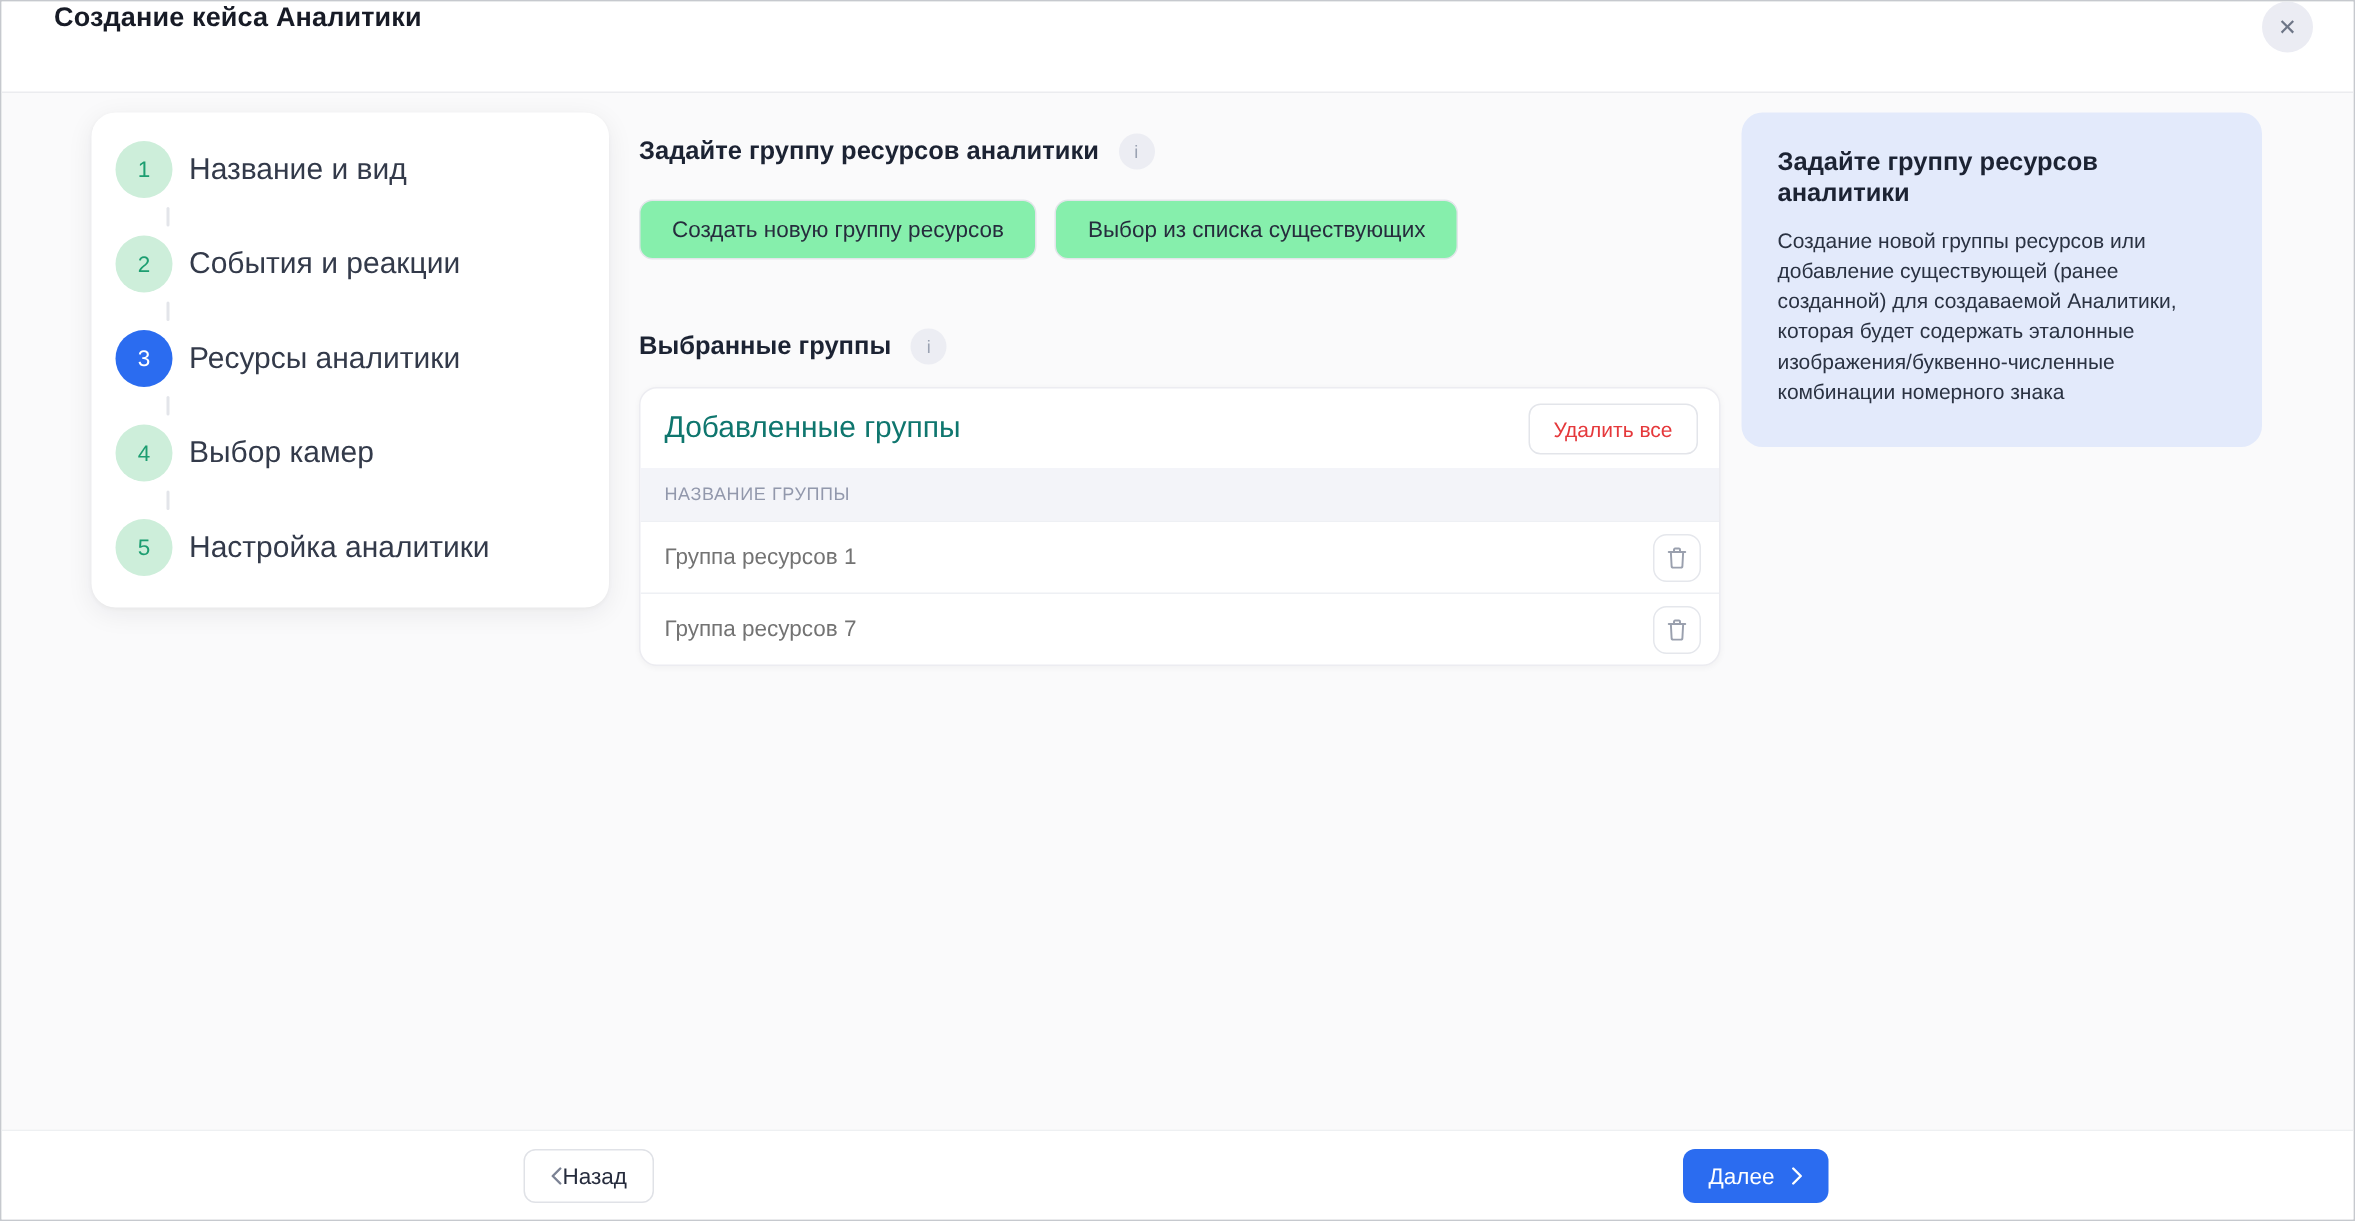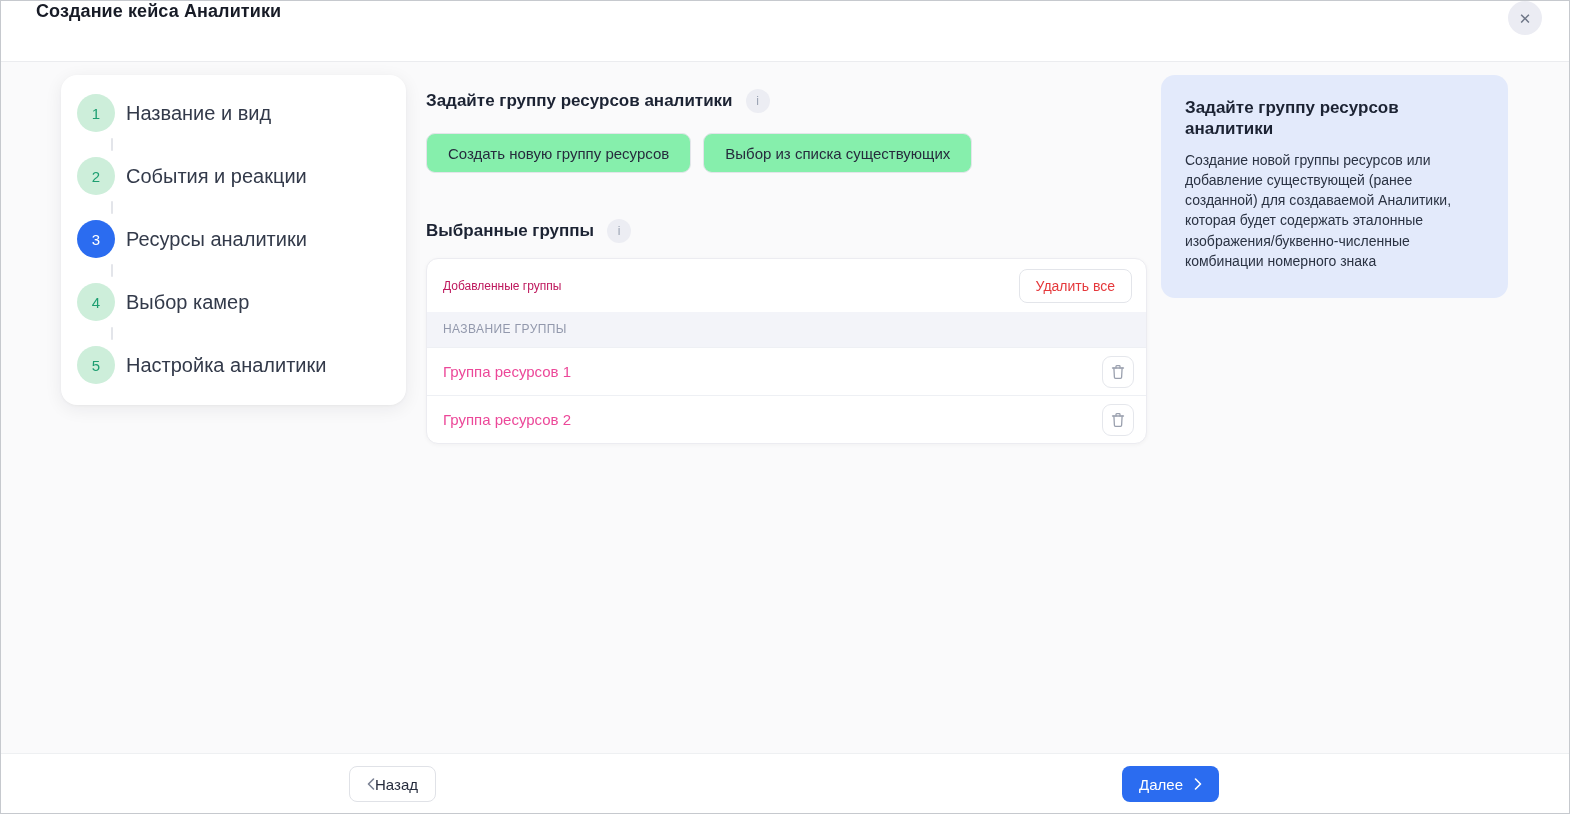--- a/index.html
+++ b/index.html
@@ -89,38 +89,38 @@
     margin-top: 15px;
     background: #fff;
     border: 1px solid #ececf1; border-radius: 12px;
     box-shadow: 0 1px 4px rgba(23,28,38,.04);
     overflow: hidden;
   }
   .table-head {
     height: 53px; padding: 0 14px 0 16px;
     display: flex; align-items: center; justify-content: space-between;
   }
-  .table-head-title { font-size: 12px; color: #be185d; }
+  .table-head-title { font-size: 20px; color: #0f766e; }
   .delete-all-btn {
     height: 34px; padding: 0 16px;
     background: #fff; border: 1px solid #e3e5ea; border-radius: 8px;
     color: #e5383b; font-size: 14px; cursor: pointer;
     font-family: "Liberation Sans", sans-serif;
   }
   .col-header {
     height: 35px; line-height: 35px; padding: 0 16px;
     background: #f3f4f9; color: #9298ac;
     font-size: 12px; letter-spacing: .4px;
   }
   .table-row {
     height: 48px; padding: 0 12px 0 16px;
     display: flex; align-items: center; justify-content: space-between;
     border-top: 1px solid #eef0f4;
   }
-  .row-name { font-size: 15px; color: #ec4899; }
+  .row-name { font-size: 15px; color: #737373; }
   .trash-btn {
     width: 32px; height: 32px;
     background: #fff; border: 1px solid #e5e7ec; border-radius: 9px;
     display: flex; align-items: center; justify-content: center;
     cursor: pointer;
   }
 
   
   .info-panel {
     flex: 0 0 347px; width: 347px;
@@ -228,21 +228,21 @@
           <button class="trash-btn">
             <svg width="14" height="16" viewBox="0 0 14 16" fill="none" stroke="#9aa0ae" stroke-width="1.3" stroke-linecap="round" stroke-linejoin="round">
               <path d="M1.5 4h11"></path>
               <path d="M5 4V2.4c0-.4.3-.7.7-.7h2.6c.4 0 .7.3.7.7V4"></path>
               <path d="M2.9 4l.5 9.3c0 .6.5 1.1 1.1 1.1h5c.6 0 1.1-.5 1.1-1.1L11.1 4"></path>
             </svg>
           </button>
         </div>
 
         <div class="table-row">
-          <div class="row-name">Группа ресурсов 2</div>
+          <div class="row-name">Группа ресурсов 7</div>
           <button class="trash-btn">
             <svg width="14" height="16" viewBox="0 0 14 16" fill="none" stroke="#9aa0ae" stroke-width="1.3" stroke-linecap="round" stroke-linejoin="round">
               <path d="M1.5 4h11"></path>
               <path d="M5 4V2.4c0-.4.3-.7.7-.7h2.6c.4 0 .7.3.7.7V4"></path>
               <path d="M2.9 4l.5 9.3c0 .6.5 1.1 1.1 1.1h5c.6 0 1.1-.5 1.1-1.1L11.1 4"></path>
             </svg>
           </button>
         </div>
       </div>
 

